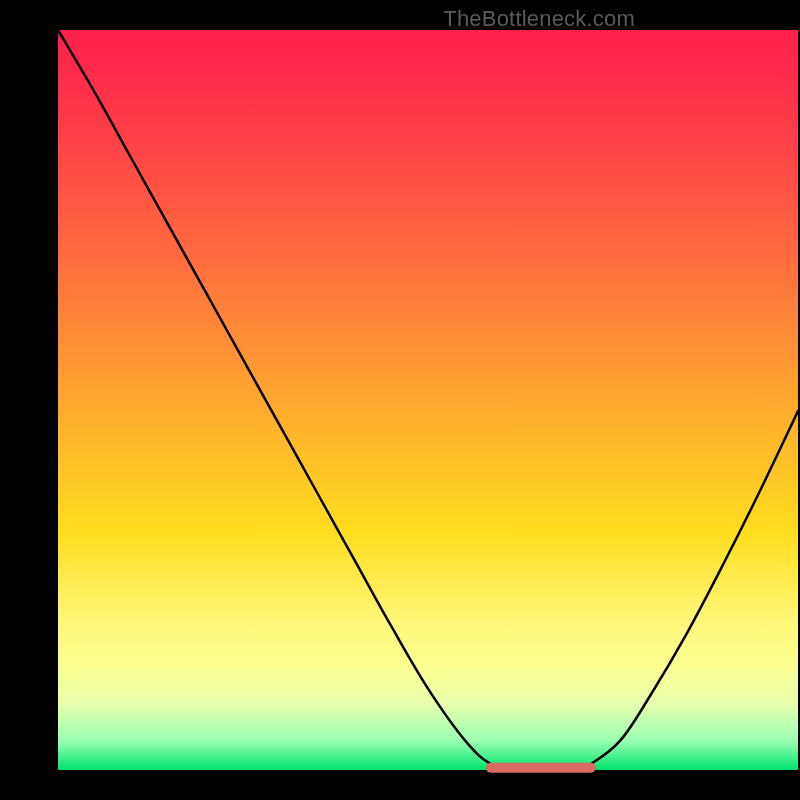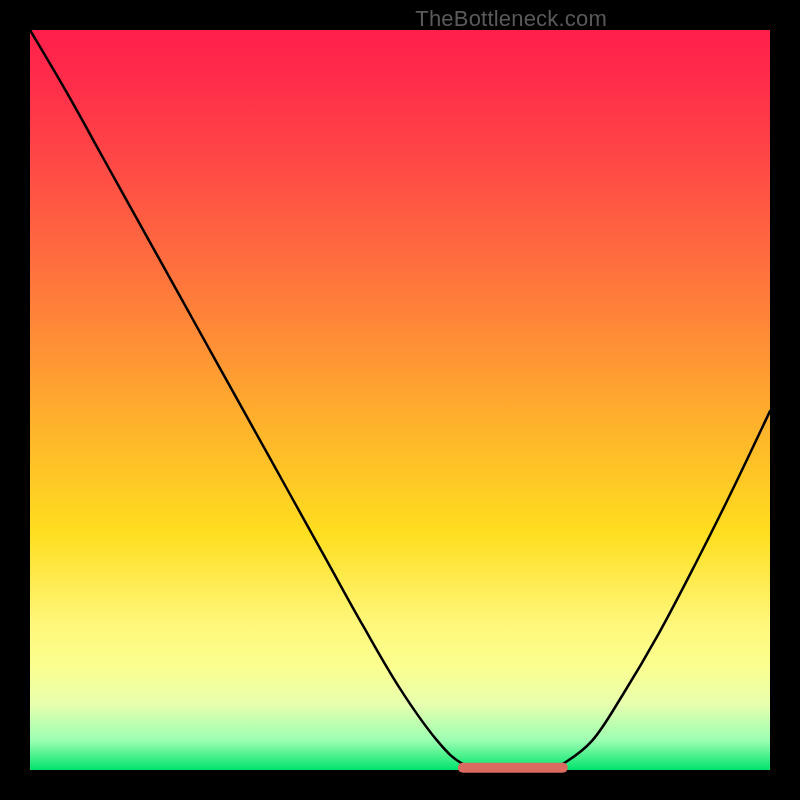--- a/index.html
+++ b/index.html
@@ -9,20 +9,21 @@
     height: 800px;
     overflow: hidden;
     background: #000;
     font-family: Arial, Helvetica, sans-serif;
   }
   .frame {
     position: relative;
     width: 639px;
     height: 800px;
     background: #000;
+    margin-left: 28px;
   }
   .plot-area {
     position: absolute;
     left: 30px;
     top: 30px;
     width: 740px;
     height: 740px;
     background: linear-gradient(
       to bottom,
       #ff1f4b 0%,

